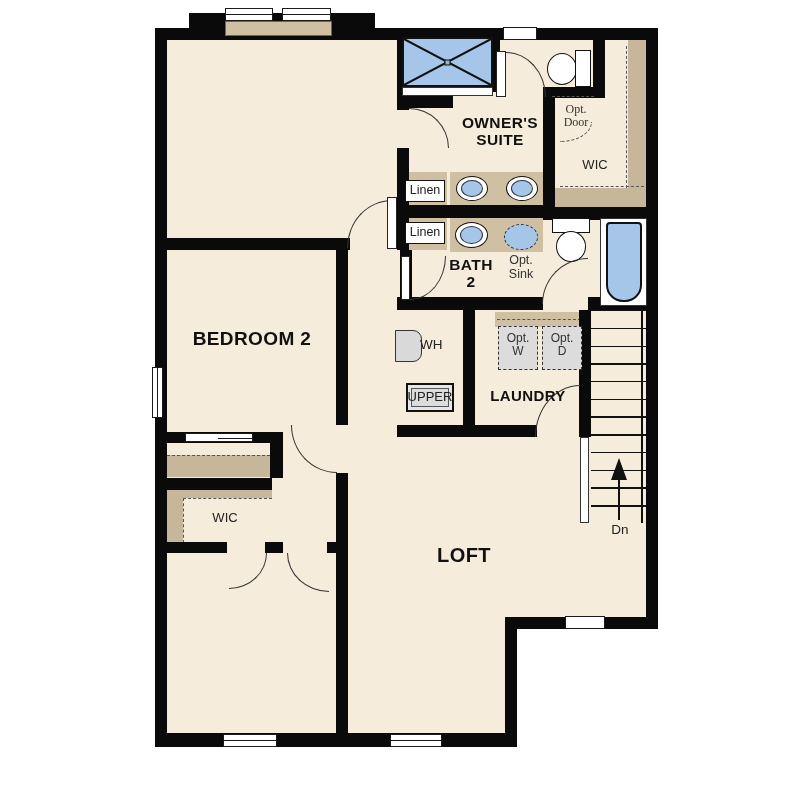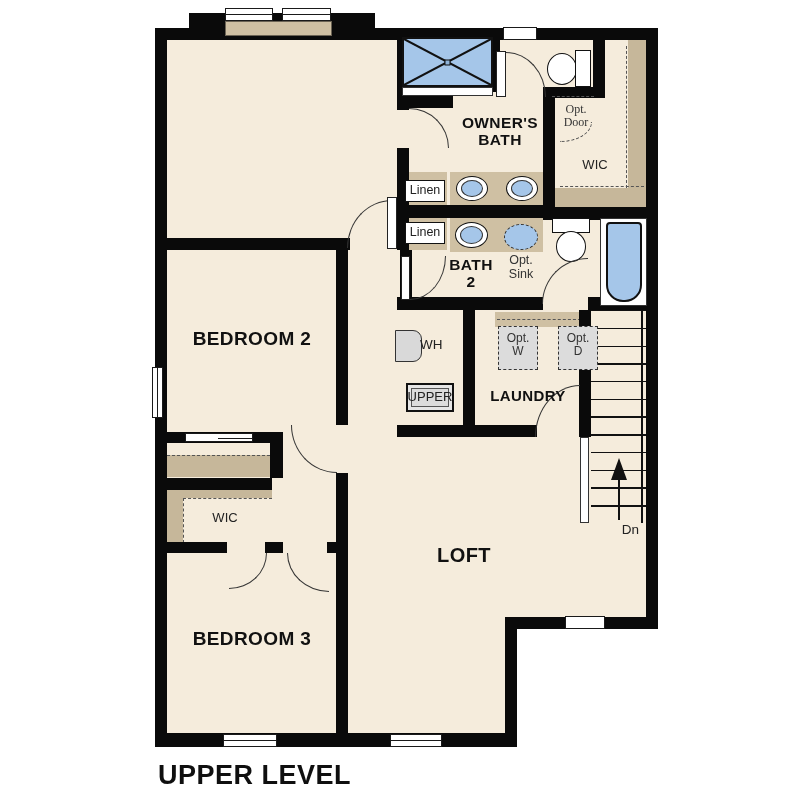--- a/index.html
+++ b/index.html
@@ -141,21 +141,21 @@
   <div class="abs" style="left:395px;top:330px;width:27px;height:32px;background:#d9d9d9;border:1.6px solid #333;border-radius:0 9px 9px 0;z-index:25;"></div>
   <div class="abs" style="left:406px;top:383px;width:48px;height:29px;background:#e6e6e6;border:2px solid #111;z-index:25;">
     <div style="position:absolute;left:3px;top:3px;right:3px;bottom:3px;border:1px solid #555;background:#dcdcdc;"></div>
   </div>
   <div class="abs tan" style="left:495px;top:312px;width:90px;height:15px;">
     <div style="position:absolute;left:2px;top:7px;width:84px;border-top:1.6px dashed #555;"></div>
   </div>
   <div class="abs dash lbl tiny" style="left:498px;top:326px;width:40px;height:44px;background:#dcdcdc;border:1.6px dashed #333;">
     <span style="position:relative;top:5px;display:inline-block;width:30px;">Opt. W</span>
   </div>
-  <div class="abs dash lbl tiny" style="left:542px;top:326px;width:40px;height:44px;background:#dcdcdc;border:1.6px dashed #333;margin-left:16px;">
+  <div class="abs dash lbl tiny" style="left:542px;top:326px;width:40px;height:44px;background:#dcdcdc;border:1.6px dashed #333;">
     <span style="position:relative;top:5px;display:inline-block;width:30px;">Opt. D</span>
   </div>
 
   <div class="abs stairs" style="left:591px;top:310px;width:55px;height:213px;"></div>
   <div class="abs" style="left:641px;top:310px;width:1.5px;height:213px;background:#111;z-index:13;"></div>
   <div class="abs" style="left:580px;top:437px;width:9px;height:86px;background:#fff;border:1px solid #333;z-index:25;"></div>
   <div class="abs" style="left:611px;top:458px;width:0;height:0;border-left:8px solid transparent;border-right:8px solid transparent;border-bottom:22px solid #111;z-index:26;"></div>
   <div class="abs" style="left:618px;top:478px;width:2px;height:42px;background:#111;z-index:26;"></div>
 
   <div class="abs tan2" style="left:167px;top:455px;width:103px;height:22px;border-top:1.6px dashed #555;"></div>
@@ -173,28 +173,26 @@
   <div class="abs leaf" style="left:401px;top:256px;width:9px;height:44px;"></div>
   <div class="abs arc" style="left:410px;top:256px;width:36px;height:44px;border-bottom:1.5px solid #333;border-right:1.5px solid #333;border-bottom-right-radius:100%;"></div>
   <div class="abs arc" style="left:542px;top:258px;width:46px;height:46px;border-top:1.5px solid #333;border-left:1.5px solid #333;border-top-left-radius:100%;"></div>
 
   <div class="abs arc" style="left:535px;top:385px;width:45px;height:52px;border-top:1.5px solid #333;border-left:1.5px solid #333;border-top-left-radius:100%;"></div>
 
   <div class="abs arc" style="left:291px;top:425px;width:46px;height:48px;border-bottom:1.5px solid #333;border-left:1.5px solid #333;border-bottom-left-radius:100%;"></div>
   <div class="abs arc" style="left:287px;top:553px;width:42px;height:39px;border-bottom:1.5px solid #333;border-left:1.5px solid #333;border-bottom-left-radius:100%;"></div>
   <div class="abs arc" style="left:229px;top:553px;width:38px;height:36px;border-bottom:1.5px solid #333;border-right:1.5px solid #333;border-bottom-right-radius:100%;"></div>
 
-  <div class="abs lbl room" style="left:450px;top:114px;width:100px;font-size:15.5px;">OWNER'S BATH</div>
+  <div class="abs lbl room" style="left:450px;top:114px;width:100px;font-size:15.5px;">OWNER'S SUITE</div>
   <div class="abs lbl tiny" style="left:554px;top:103px;width:44px;font-family:Liberation Serif, serif;">Opt. Door</div>
   <div class="abs lbl small" style="left:573px;top:158px;width:44px;font-size:13px;">WIC</div>
   <div class="abs lbl room" style="left:444px;top:256px;width:54px;font-size:15.5px;">BATH 2</div>
   <div class="abs lbl tiny" style="left:499px;top:253px;width:44px;font-size:12.5px;">Opt. Sink</div>
   <div class="abs lbl room" style="left:168px;top:328px;width:168px;font-size:19px;">BEDROOM 2</div>
   <div class="abs lbl small" style="left:420px;top:337px;width:34px;font-size:13.5px;text-align:left;">WH</div>
   <div class="abs lbl small" style="left:406px;top:390px;width:48px;font-size:13px;z-index:51;">UPPER</div>
   <div class="abs lbl room" style="left:484px;top:388px;width:88px;font-size:15px;">LAUNDRY</div>
   <div class="abs lbl small" style="left:203px;top:511px;width:44px;font-size:13px;">WIC</div>
-  <div class="abs lbl small" style="left:601px;top:522px;width:38px;font-size:13.5px;text-align:right;">Dn</div>
+  <div class="abs lbl small" style="left:601px;top:522px;width:38px;font-size:13.5px;">Dn</div>
   <div class="abs lbl room" style="left:426px;top:544px;width:76px;font-size:20px;">LOFT</div>
-  <div class="abs lbl room" style="left:168px;top:628px;width:168px;font-size:19px;">BEDROOM 3</div>
-  <div class="abs title" style="left:158px;top:760px;">UPPER LEVEL</div>
 
 </div>
 
 </body></html>

